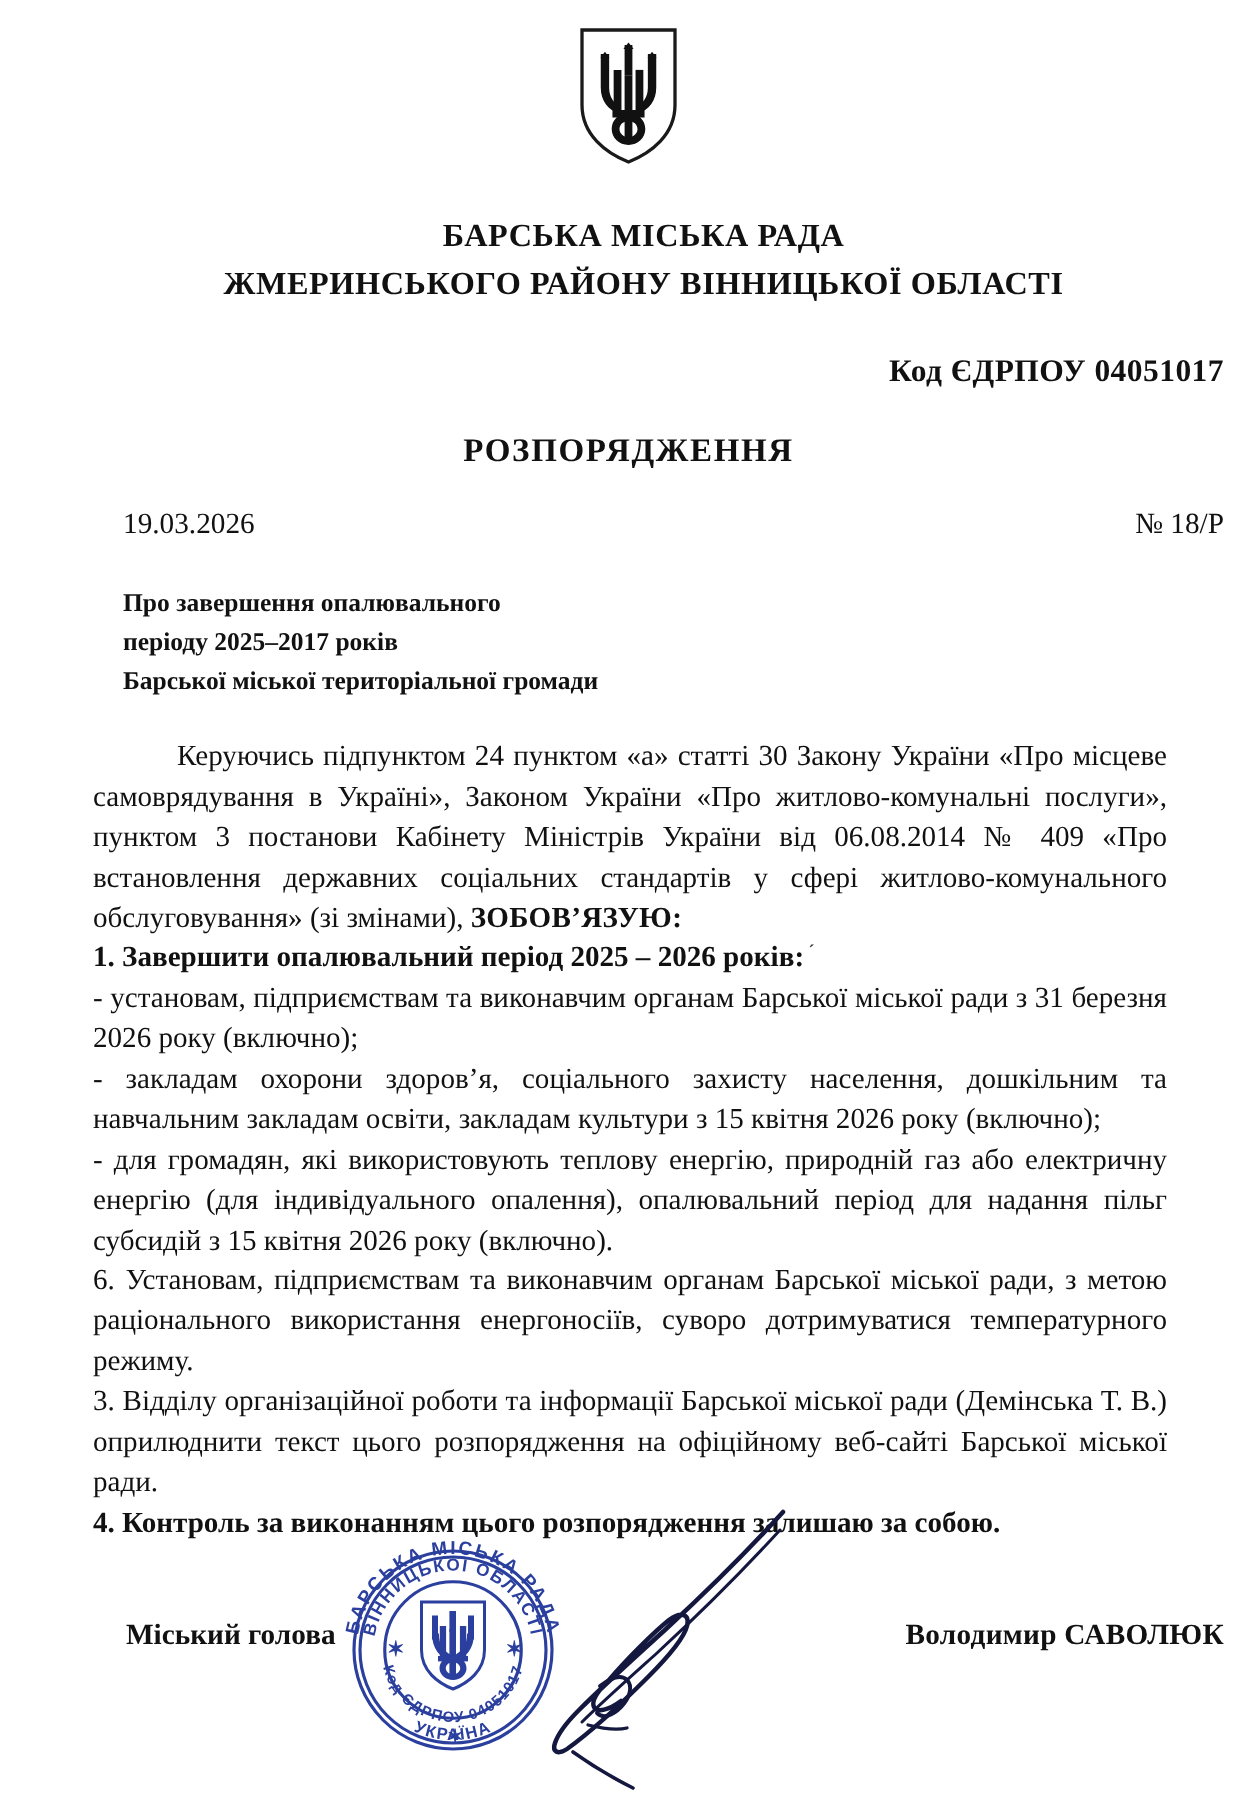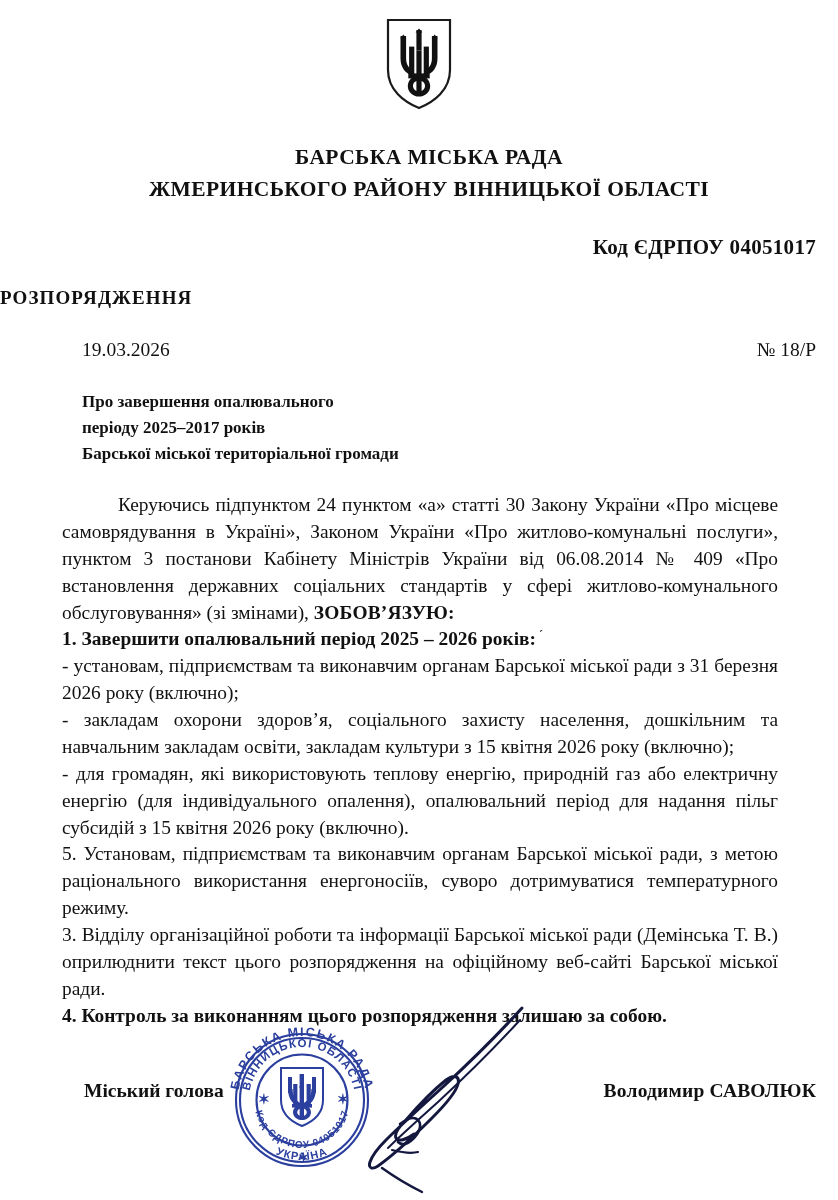--- a/index.html
+++ b/index.html
@@ -61,22 +61,23 @@
     font-size: 21px;
     letter-spacing: 0.3px;
     white-space: nowrap;
   }
 
   .doc-kind {
     position: absolute;
     top: 287px;
     left: 0;
     right: 0;
-    font-weight: bold;
-    font-size: 19px;
+    text-align: center;
+    font-weight: bold;
+    font-size: 22px;
     letter-spacing: 1.1px;
   }
 
   .meta-row {
     position: absolute;
     top: 339px;
     left: 82px;
     right: 22px;
     display: flex;
     justify-content: space-between;
@@ -197,21 +198,21 @@
     <div>періоду  2025–2017 років</div>
     <div>Барської міської територіальної громади</div>
   </div>
 
   <div class="body">
     <p class="lead"><span>Керуючись підпунктом 24 пунктом «а» статті 30 Закону України «Про місцеве самоврядування в Україні», Законом України «Про житлово-комунальні послуги», пунктом 3 постанови Кабінету Міністрів України від 06.08.2014 № 409 «Про встановлення державних соціальних стандартів у сфері житлово-комунального обслуговування» (зі змінами), </span><span class="strong-caps">ЗОБОВ’ЯЗУЮ:</span></p>
     <p class="nohyph"><span>1. Завершити опалювальний період 2025 – 2026 років:</span><span class="tick"> ˊ</span></p>
     <p>-  установам, підприємствам та виконавчим органам Барської міської ради з 31 березня 2026 року (включно);</p>
     <p>- закладам охорони здоров’я, соціального захисту населення, дошкільним та навчальним закладам освіти, закладам культури з 15 квітня 2026 року (включно);</p>
     <p>-  для громадян, які використовують теплову енергію, природній газ або електричну енергію (для індивідуального опалення), опалювальний період для надання пільг субсидій з 15 квітня 2026 року (включно).</p>
-    <p>5. Установам, підприємствам та виконавчим органам Барської міської ради, з метою раціонального використання енергоносіїв, суворо дотримуватися температурного режиму.</p>
+    <p>6. Установам, підприємствам та виконавчим органам Барської міської ради, з метою раціонального використання енергоносіїв, суворо дотримуватися температурного режиму.</p>
     <p>3. Відділу організаційної роботи та інформації Барської міської ради (Демінська Т. В.) оприлюднити текст цього розпорядження на офіційному веб-сайті Барської міської ради.</p>
     <p class="nohyph"> 4. Контроль за виконанням  цього  розпорядження  залишаю за собою.</p>
   </div>
 
   <svg class="stamp" viewBox="0 0 168 168" aria-hidden="true">
     <defs>
       <path id="arcTop" d="M 20 84 A 64 64 0 0 1 148 84"></path>
       <path id="arcTopInner" d="M 31 84 A 53 53 0 0 1 137 84"></path>
       <path id="arcBottom" d="M 24 84 A 60 60 0 0 0 144 84"></path>
       <path id="arcBottomInner" d="M 36 84 A 48 48 0 0 0 132 84"></path>

